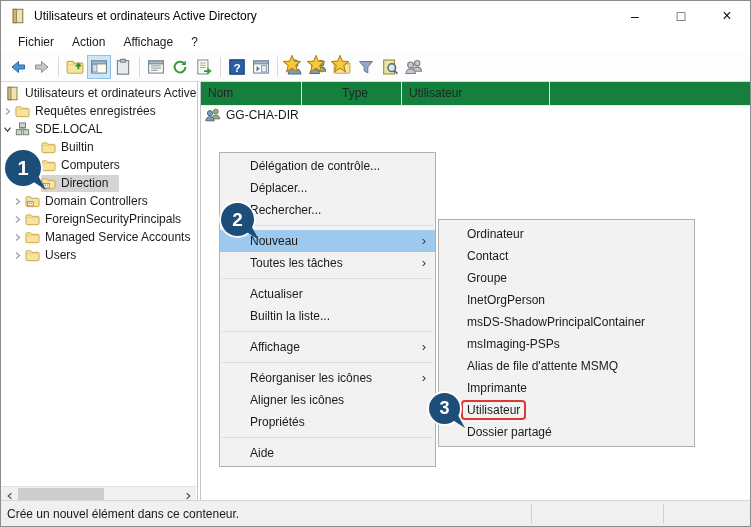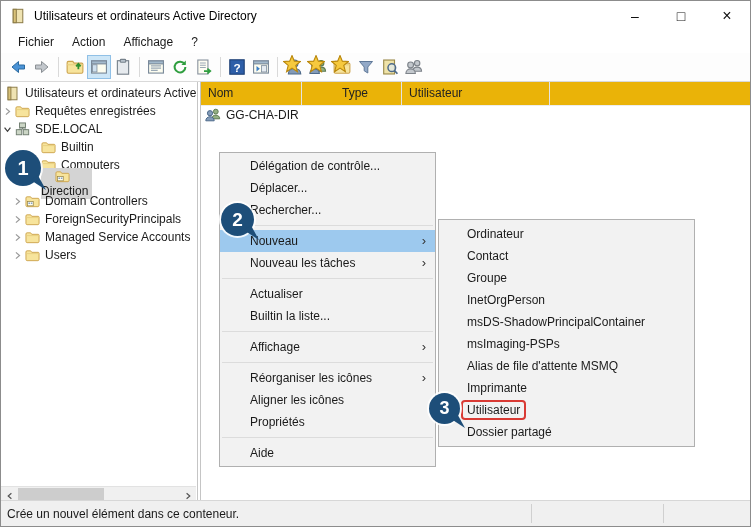--- a/index.html
+++ b/index.html
@@ -28,30 +28,30 @@
   .content{position:absolute;top:81px;left:0;right:0;bottom:22px;background:#fff;}
   .treepane{position:absolute;top:0;bottom:0;left:0;width:196px;border-right:1px solid #c5c5c5;background:#fff;overflow:hidden;}
   .listpane{position:absolute;top:0;bottom:0;left:199px;right:0;border-left:1px solid #c5c5c5;background:#fff;}
 
   
   .tree{padding-top:2px;}
   .trow{height:18px;display:flex;align-items:center;white-space:nowrap;}
   .trow .exp{width:12px;height:12px;flex:0 0 12px;margin-right:2px;display:flex;align-items:center;justify-content:center;}
   .trow .tic{width:15px;height:15px;flex:0 0 15px;margin-right:5px;}
   .lvl0{padding-left:4px;} .lvl1{} .lvl2{padding-left:26px;}
-  .sel-wrap{display:flex;align-items:center;background:#d4d4d4;padding:1px 4px 1px 0;flex-direction:column;}
+  .sel-wrap{display:flex;align-items:flex-start;background:#d4d4d4;padding:1px 11px 1px 0;}
   .sel-wrap .tic{margin-left:0;}
 
   
   .hscroll{position:absolute;left:0;right:1px;bottom:0;height:17px;background:#f0f0f0;border-top:1px solid #e2e2e2;}
   .hs-arrow{position:absolute;top:0;width:17px;height:17px;display:flex;align-items:center;justify-content:center;}
   .hs-thumb{position:absolute;left:17px;top:1px;height:15px;width:86px;background:#cdcdcd;}
 
   
-  .lheader{position:absolute;top:0;left:0;right:0;height:23px;border-bottom:1px solid #ededed;background:#eab308;display:flex;}
+  .lheader{position:absolute;top:0;left:0;right:0;height:23px;border-bottom:1px solid #ededed;background:#15803d;display:flex;}
   .hcell{position:relative;box-sizing:border-box;padding:4px 0 0 7px;color:#222;border-right:1px solid #e3e3e3;}
   .hc-nom{width:101px;} .hc-type{width:100px;text-align:center;} .hc-desc{width:148px;}
   .lrow{position:absolute;top:23px;left:0;height:20px;display:flex;align-items:center;}
   .lrow .gic{width:16px;height:16px;margin:0 5px 0 4px;}
   .lrow .cell-type{position:absolute;left:108px;}
 
   
   .cmenu{position:absolute;left:218px;top:151px;width:217px;background:#f2f2f2;border:1px solid #b0b0b0;box-sizing:border-box;padding:2px 0;z-index:20;}
   .citem{position:relative;height:22px;line-height:22px;padding-left:30px;white-space:nowrap;}
   .citem.hl{background:#9dc9ee;}
@@ -387,21 +387,21 @@
       </div>
     </div>
   </div>
 
   <div class="cmenu">
     <div class="citem"><span>Délégation de contrôle...</span></div>
     <div class="citem"><span>Déplacer...</span></div>
     <div class="citem"><span>Rechercher...</span></div>
     <div class="csep"></div>
     <div class="citem hl"><span>Nouveau</span><span class="arr">›</span></div>
-    <div class="citem"><span>Nouveau les tâches</span><span class="arr">›</span></div>
+    <div class="citem"><span>Toutes les tâches</span><span class="arr">›</span></div>
     <div class="csep"></div>
     <div class="citem"><span>Actualiser</span></div>
     <div class="citem"><span>Builtin la liste...</span></div>
     <div class="csep"></div>
     <div class="citem"><span>Affichage</span><span class="arr">›</span></div>
     <div class="csep"></div>
     <div class="citem"><span>Réorganiser les icônes</span><span class="arr">›</span></div>
     <div class="citem"><span>Aligner les icônes</span></div>
     <div class="citem"><span>Propriétés</span></div>
     <div class="csep"></div>

